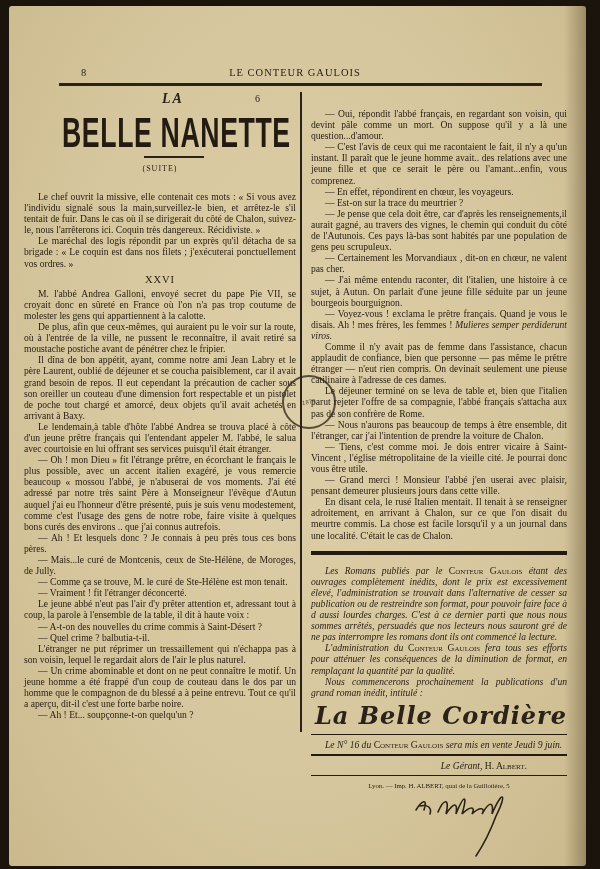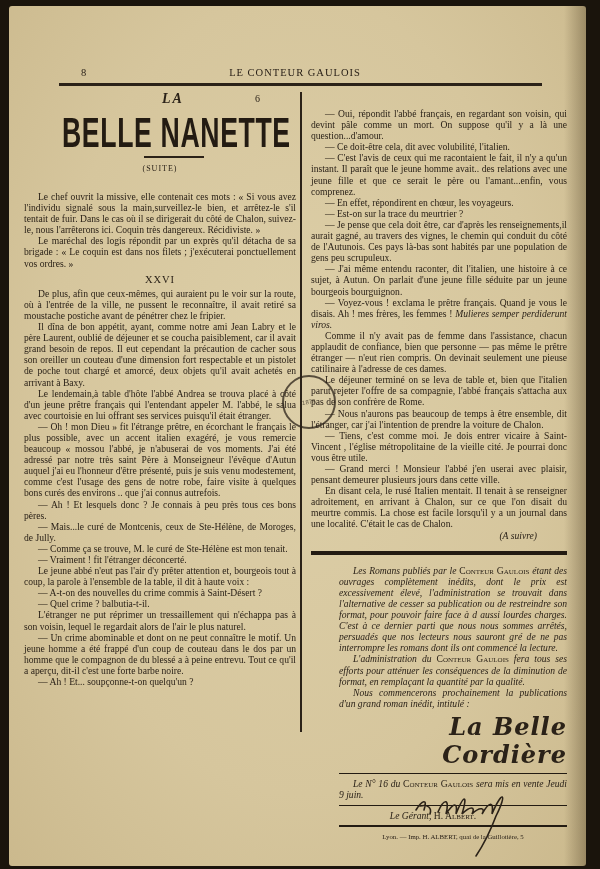--- a/index.html
+++ b/index.html
@@ -25,24 +25,24 @@
               white-space:nowrap;color:#231b12;width:380px;text-align:left;}
   .title-rule{position:absolute;left:120px;top:63px;width:60px;height:1.5px;background:#2b2218;}
   .suite{text-align:center;font-size:8px;letter-spacing:1px;margin:0 0 16px 0;height:12px;}
   p{margin:0;text-indent:14px;}
   .chap{text-align:center;font-size:10.5px;margin:5px 0 3px 0;text-indent:0;letter-spacing:1px;}
   .it{font-style:italic;}
   .sc{font-variant:small-caps;font-style:normal;}
   .right-align{text-align:right;}
   .thick-rule{height:4px;background:#231b12;margin:10px 0 10px 0;}
   .thin-rule{height:1.5px;background:#231b12;margin:4px 0 4px 0;}
-  .notice{font-style:italic;font-size:9.6px;line-height:11.1px;margin-left:28px;}
+  .notice{font-style:italic;font-size:9.6px;line-height:11.1px;}
   .big-title{font-family:"DejaVu Serif",serif;font-weight:bold;font-size:24px;line-height:28px;text-align:right;margin:4px 0 2px 0;
              letter-spacing:1px;text-indent:0;}
-  .gerant{text-align:center;font-size:9.6px;padding-right:40px;text-indent:0;}
+  .gerant{text-align:right;font-size:9.6px;padding-right:40px;text-indent:0;}
   .printer{text-align:center;font-size:6.8px;margin-top:3px;text-indent:0;}
   .signature{position:absolute;left:410px;top:780px;width:120px;height:80px;}
   .stamp{position:absolute;left:282px;top:375px;width:50px;height:50px;border-radius:50%;border:2px solid #2b2218;opacity:0.75;
          font-size:5px;display:flex;align-items:center;justify-content:center;color:#2b2218;}
   .stamp-inner{font-family:"Liberation Sans",sans-serif;font-size:6px;transform:rotate(-8deg);}
 </style>
 </head>
 <body>
 
 <div class="page">
@@ -61,55 +61,55 @@
     <span class="title-la">LA</span>
     <span class="title-num">6</span>
     <div class="title-main">BELLE NANETTE</div>
     <div class="title-rule"></div>
   </div>
   <div class="suite">(SUITE)</div>
 
   <p>Le chef ouvrit la missive, elle contenait ces mots : « Si vous avez l'individu signalé sous la main,surveillez-le bien, et arrêtez-le s'il tentait de fuir. Dans le cas où il se dirigerait du côté de Chalon, suivez-le, nous l'arrêterons ici. Coquin très dangereux. Récidiviste. »</p>
   <p>Le maréchal des logis répondit par un exprès qu'il détacha de sa brigade : « Le coquin est dans nos filets ; j'exécuterai ponctuellement vos ordres. »</p>
   <p class="chap">XXVI</p>
+  <p>M. l'abbé Andrea Galloni, envoyé secret du pape Pie VII, se croyait donc en sûreté en France où l'on n'a pas trop coutume de molester les gens qui appartiennent à la calotte.</p>
   <p>De plus, afin que ceux-mêmes, qui auraient pu le voir sur la route, où à l'entrée de la ville, ne pussent le reconnaître, il avait retiré sa moustache postiche avant de pénétrer chez le fripier.</p>
   <p>Il dîna de bon appétit, ayant, comme notre ami Jean Labry et le père Laurent, oublié de déjeuner et se coucha paisiblement, car il avait grand besoin de repos. Il eut cependant la précaution de cacher sous son oreiller un couteau d'une dimension fort respectable et un pistolet de poche tout chargé et amorcé, deux objets qu'il avait achetés en arrivant à Baxy.</p>
   <p>Le lendemain,à table d'hôte l'abbé Andrea se trouva placé à côté d'un jeune prêtre français qui l'entendant appeler M. l'abbé, le salua avec courtoisie en lui offrant ses services puisqu'il était étranger.</p>
   <p>— Oh ! mon Dieu » fit l'étrange prêtre, en écorchant le français le plus possible, avec un accent italien exagéré, je vous remercie beaucoup « mossou l'abbé, je n'abuserai de vos moments. J'ai été adressé par notre très saint Père à Monseigneur l'évêque d'Autun auquel j'ai eu l'honneur d'être présenté, puis je suis venu modestement, comme c'est l'usage des gens de notre robe, faire visite à quelques bons curés des environs .. que j'ai connus autrefois.</p>
   <p>— Ah ! Et lesquels donc ? Je connais à peu près tous ces bons pères.</p>
   <p>— Mais...le curé de Montcenis, ceux de Ste-Hélène, de Moroges, de Jully.</p>
   <p>— Comme ça se trouve, M. le curé de Ste-Hélène est mon tenait.</p>
   <p>— Vraiment ! fit l'étranger déconcerté.</p>
-  <p>Le jeune abbé n'eut pas l'air d'y prêter attention et, bourgeois tout à coup, la parole à l'ensemble de la table, il dit à haute voix :</p>
+  <p>Le jeune abbé n'eut pas l'air d'y prêter attention et, adressant tout à coup, la parole à l'ensemble de la table, il dit à haute voix :</p>
   <p>— A-t-on des nouvelles du crime commis à Saint-Désert ?</p>
   <p>— Quel crime ? balbutia-t-il.</p>
   <p>L'étranger ne put réprimer un tressaillement qui n'échappa pas à son voisin, lequel le regardait alors de l'air le plus naturel.</p>
   <p>— Un crime abominable et dont on ne peut connaître le motif. Un jeune homme a été frappé d'un coup de couteau dans le dos par un homme que le compagnon de du blessé a à peine entrevu. Tout ce qu'il a aperçu, dit-il c'est une forte barbe noire.</p>
   <p>— Ah ! Et... soupçonne-t-on quelqu'un ?</p>
 </div>
 
 <div class="col col-right">
   <p>— Oui, répondit l'abbé français, en regardant son voisin, qui devint pâle comme un mort. On suppose qu'il y a là une question...d'amour.</p>
-  <p>— Ce doit-être cela, dit avec volubilité, l'italien.</p>
   <p>— C'est l'avis de ceux qui me racontaient le fait, il n'y a qu'un instant. Il paraît que le jeune homme avait.. des relations avec une jeune fille et que ce serait le père ou l'amant...enfin, vous comprenez.</p>
   <p>— En effet, répondirent en chœur, les voyageurs.</p>
   <p>— Est-on sur la trace du meurtrier ?</p>
   <p>— Je pense que cela doit être, car d'après les renseignements,il aurait gagné, au travers des vignes, le chemin qui conduit du côté de l'Autunois. Ces pays là-bas sont habités par une population de gens peu scrupuleux.</p>
+  <p>— Certainement les Morvandiaux , dit-on en chœur, ne valent pas cher.</p>
   <p>— J'ai même entendu raconter, dit l'italien, une histoire à ce sujet, à Autun. On parlait d'une jeune fille séduite par un jeune bourgeois bourguignon.</p>
   <p>
     <span>— Voyez-vous ! exclama le prêtre français. Quand je vous le disais. Ah ! mes frères, les femmes !</span>
     <span class="it">Mulieres semper perdiderunt viros.</span>
   </p>
   <p>Comme il n'y avait pas de femme dans l'assistance, chacun applaudit de confiance, bien que personne — pas même le prêtre étranger — n'eut rien compris. On devinait seulement une pieuse catilinaire à l'adresse de ces dames.</p>
   <p>Le déjeuner terminé on se leva de table et, bien que l'italien parut rejeter l'offre de sa compagnie, l'abbé français s'attacha aux pas de son confrère de Rome.</p>
   <p>— Nous n'aurons pas beaucoup de temps à être ensemble, dit l'étranger, car j'ai l'intention de prendre la voiture de Chalon.</p>
   <p>— Tiens, c'est comme moi. Je dois entrer vicaire à Saint-Vincent , l'église métropolitaine de la vieille cité. Je pourrai donc vous être utile.</p>
   <p>— Grand merci ! Monsieur l'abbé j'en userai avec plaisir, pensant demeurer plusieurs jours dans cette ville.</p>
   <p>En disant cela, le rusé Italien mentait. Il tenait à se renseigner adroitement, en arrivant à Chalon, sur ce que l'on disait du meurtre commis. La chose est facile lorsqu'il y a un journal dans une localité. C'était le cas de Chalon.</p>
-  <p class="right-align it" style="padding-right:30px;text-indent:0;">(A suivre)</p>
 
   <div class="thick-rule"></div>
 
   <div class="notice">
     <p>
       <span>Les Romans publiés par le</span>
       <span class="sc">Conteur Gaulois</span>
       <span>étant des ouvrages complètement inédits, dont le prix est excessivement élevé, l'administration se trouvait dans l'alternative de cesser sa publication ou de restreindre son format, pour pouvoir faire face à d aussi lourdes charges. C'est à ce dernier parti que nous nous sommes arrêtés, persuadés que nos lecteurs nous sauront gré de ne pas interrompre les romans dont ils ont commencé la lecture.</span>
     </p>
     <p>

